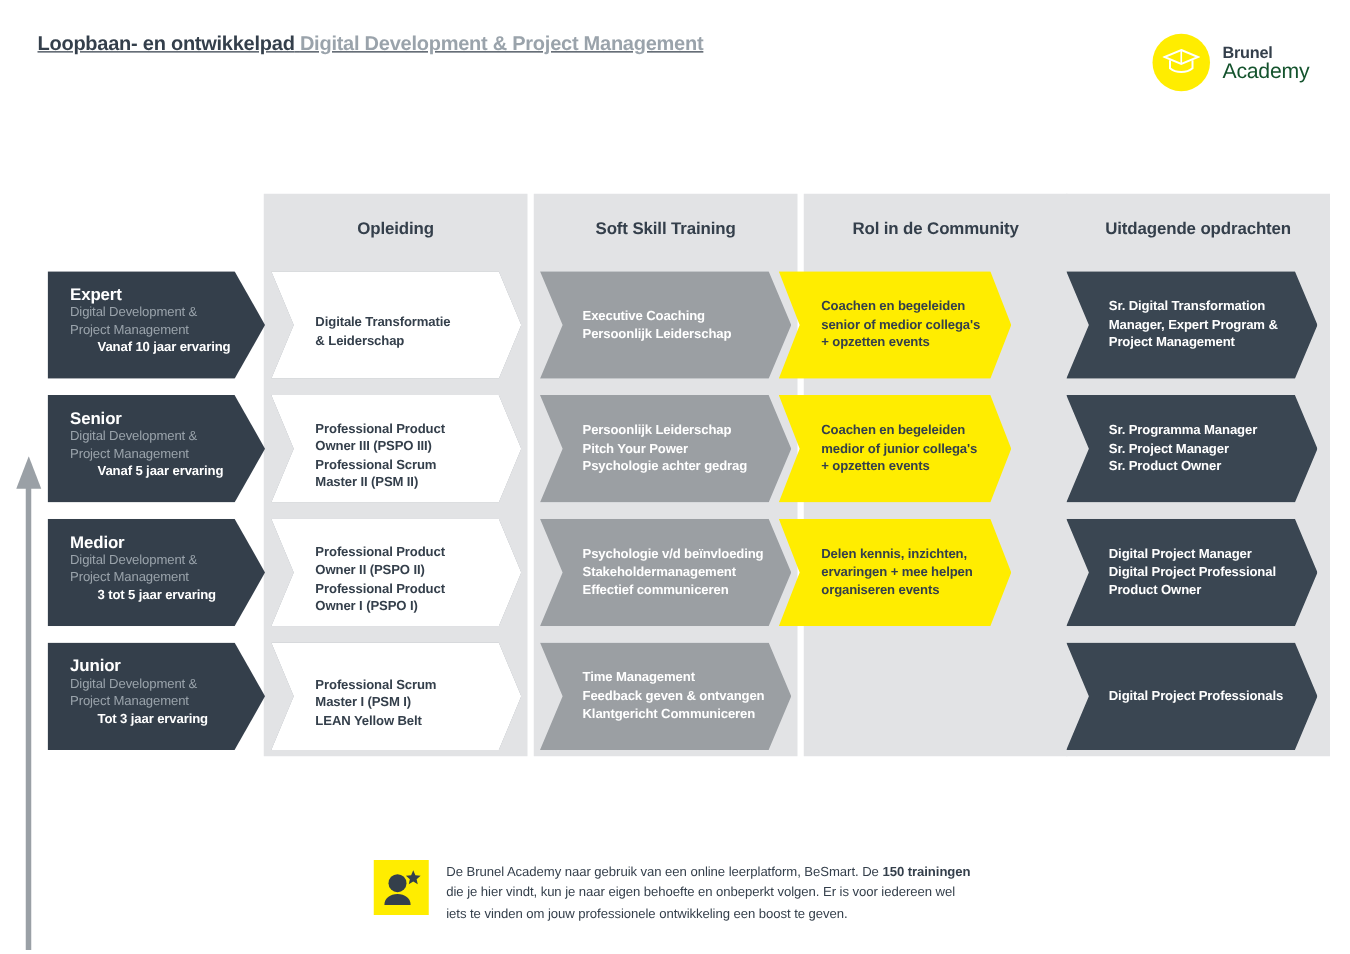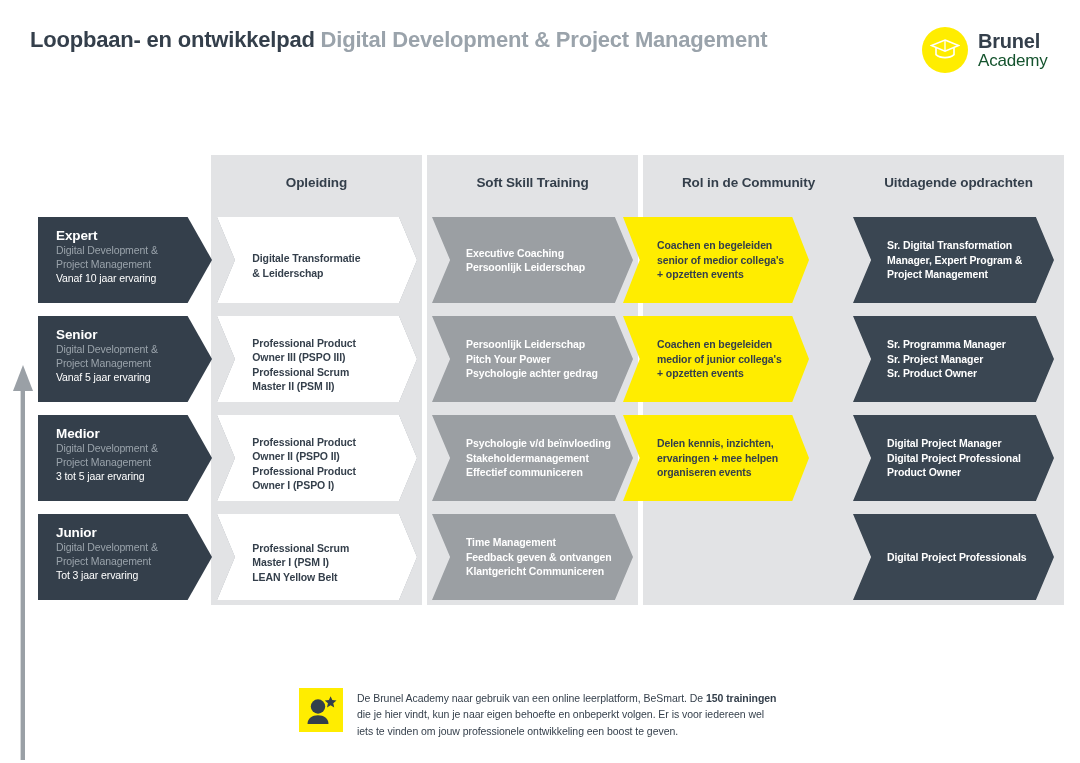--- a/index.html
+++ b/index.html
@@ -18,24 +18,25 @@
 
   
   #header {
     position: absolute;
     left: 0; top: 0;
     width: 1080px; height: 100px;
   }
   #page-title {
     position: absolute;
     left: 30px; top: 27px;
-    font-size: 22px;
+    font-size: 16px;
     font-weight: bold;
     letter-spacing: -0.2px;
     white-space: nowrap;
+    text-decoration: underline;
   }
   #page-title .t-main { color: #343f4b; }
   #page-title .t-sub { color: #9aa3ab; font-weight: bold; }
 
   #logo {
     position: absolute;
     left: 922px; top: 24px;
     width: 140px; height: 52px;
     display: flex;
     align-items: center;
@@ -46,21 +47,21 @@
     background: #ffed00;
     position: relative;
     flex: 0 0 auto;
   }
   #logo-mark svg { position: absolute; left: 8px; top: 11px; }
   #logo-text {
     margin-left: 10px;
     line-height: 1.02;
   }
   #logo-text .brand {
-    font-size: 20px;
+    font-size: 13px;
     font-weight: bold;
     color: #343f4b;
     letter-spacing: -0.2px;
     display: block;
   }
   #logo-text .sub {
     font-size: 17px;
     font-weight: normal;
     color: #14532d;
     letter-spacing: -0.2px;
@@ -139,24 +140,25 @@
     letter-spacing: -0.1px;
   }
   .level .lvl-disc {
     font-size: 10.5px;
     color: #9aa3ab;
     line-height: 1.32;
     letter-spacing: -0.1px;
   }
   .level .lvl-exp {
     font-size: 10.5px;
-    font-weight: normal;
+    font-weight: bold;
     color: #ffffff;
     line-height: 1.32;
     letter-spacing: -0.1px;
+    margin-left: 22px;
   }
 
   
   .cell {
     position: absolute;
     top: 0;
     height: 86px;
     box-sizing: border-box;
     display: flex;
     align-items: center;

